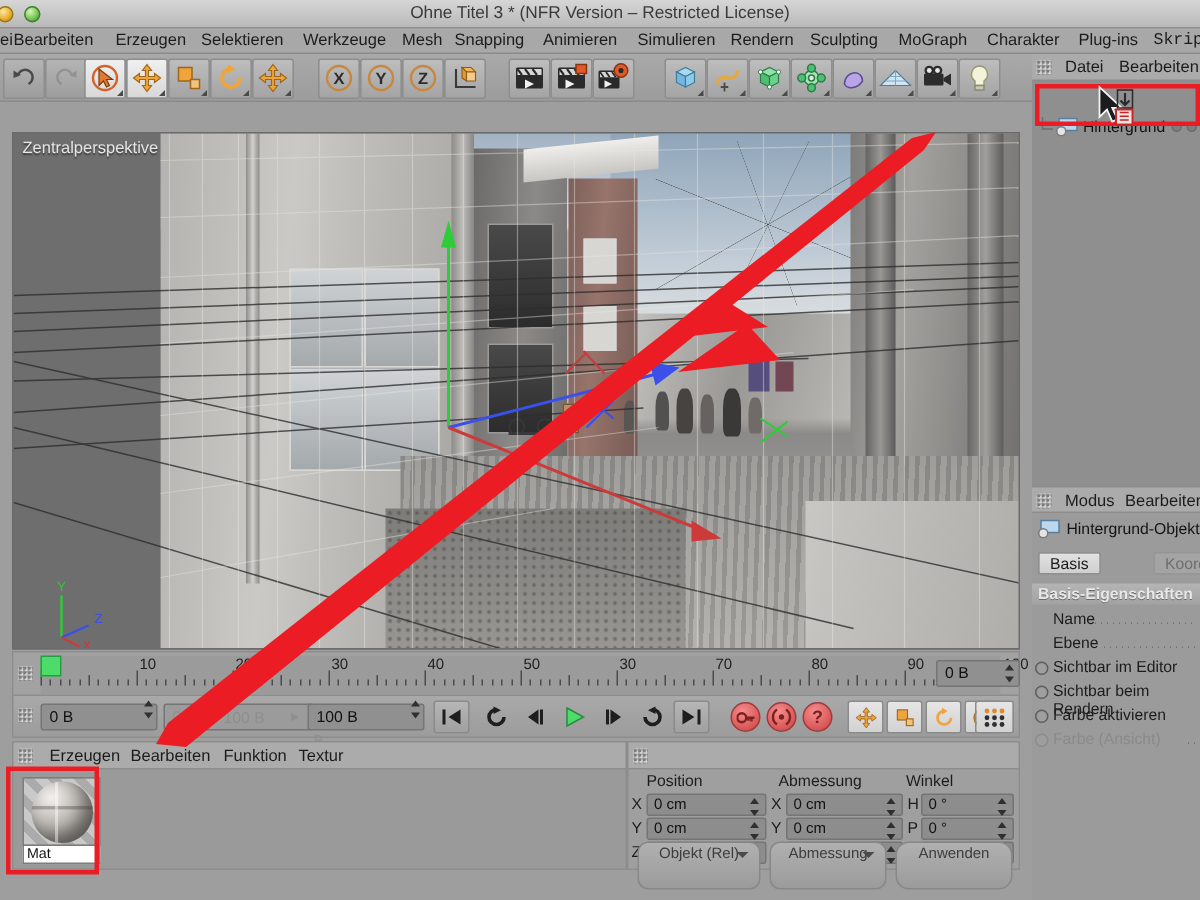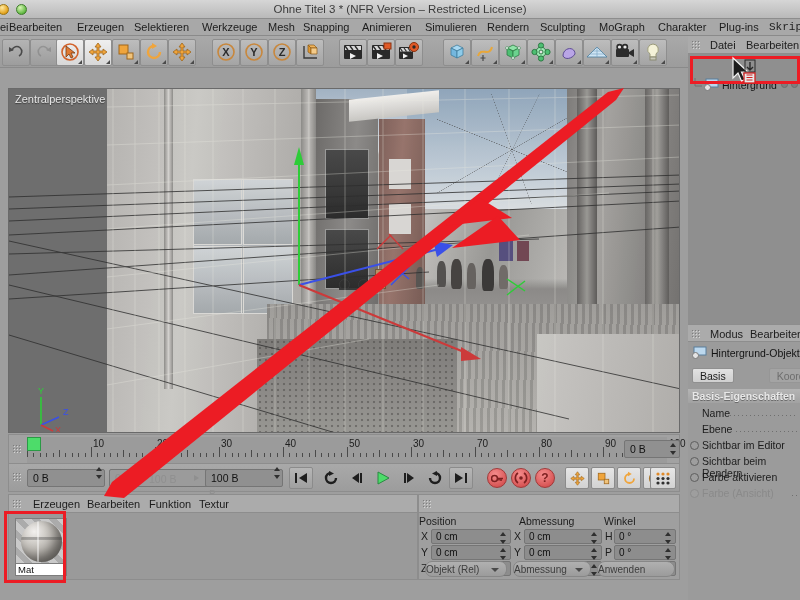--- a/index.html
+++ b/index.html
@@ -193,23 +193,23 @@
     position:absolute; left:418px; top:512px; width:262px; height:68px;
     background:#9f9f9f; border:1px solid #8d8d8d;
   }
   .cm-hdr{ position:absolute; top:-17px; font-size:10.5px; color:#1c1c1c;}
   .cm-axis{ position:absolute; font-size:10.5px; color:#1c1c1c; }
   .cmfield{
     position:absolute; height:15px; background:#8d8d8d; border:1px solid #757575; border-radius:2px;
     font-size:10px; color:#111; line-height:14px; padding-left:4px;
   }
   .cmdrop{
-    position:absolute; height:16px; background:linear-gradient(#b0b0b0,#9b9b9b);
+    position:absolute; height:32px; background:linear-gradient(#b0b0b0,#9b9b9b);
     border:1px solid #878787; border-radius:7px; font-size:10px; color:#3d3d3d;
-    line-height:15px; text-align:left;
+    line-height:15px; text-align:center;
   }
   .cmdrop .car{ position:absolute; right:7px; top:6px; border-left:4px solid transparent; border-right:4px solid transparent; border-top:4px solid #4a4a4a;}
 
   
   .rcol{ position:absolute; left:688px; top:36px; width:112px; height:564px; background:#9b9b9b;}
   .om-menubar{
     position:absolute; left:0px; top:0px; width:112px; height:18px; background:#ababab; border-bottom:1px solid #8d8d8d;
   }
   .om-body{
     position:absolute; left:0px; top:18px; width:112px; height:270px; background:#8f8f8f;
@@ -857,21 +857,21 @@
         <div class="mat-sphere"></div>
       </div>
       <div class="mat-name">Mat</div>
     </div>
   </div>
 
   <div class="cm-menubar">
     <div class="grip"></div>
   </div>
   <div class="cm-body">
-    <div class="cm-hdr" style="left:0;top:2px;">Position</div>
+    <div class="cm-hdr" style="left:12px;top:2px;">Position</div>
     <div class="cm-hdr" style="left:100px;top:2px;">Abmessung</div>
     <div class="cm-hdr" style="left:185px;top:2px;">Winkel</div>
 
     <div id="cm-rows">
         <div class="cm-axis" style="left: 2px; width: 9px; top: 17px;">X</div>
         <div class="cmfield" style="left: 12px; width: 80px; top: 16px;">0 cm<div class="spin" style="right: 3px; top: 2px;"></div></div>
         <div class="cm-axis" style="left: 95px; width: 9px; top: 17px;">X</div>
         <div class="cmfield" style="left: 105px; width: 78px; top: 16px;">0 cm<div class="spin" style="right: 3px; top: 2px;"></div></div>
         <div class="cm-axis" style="left: 186px; width: 9px; top: 17px;">H</div>
         <div class="cmfield" style="left: 195px; width: 62px; top: 16px;">0 °<div class="spin" style="right: 3px; top: 2px;"></div></div>

